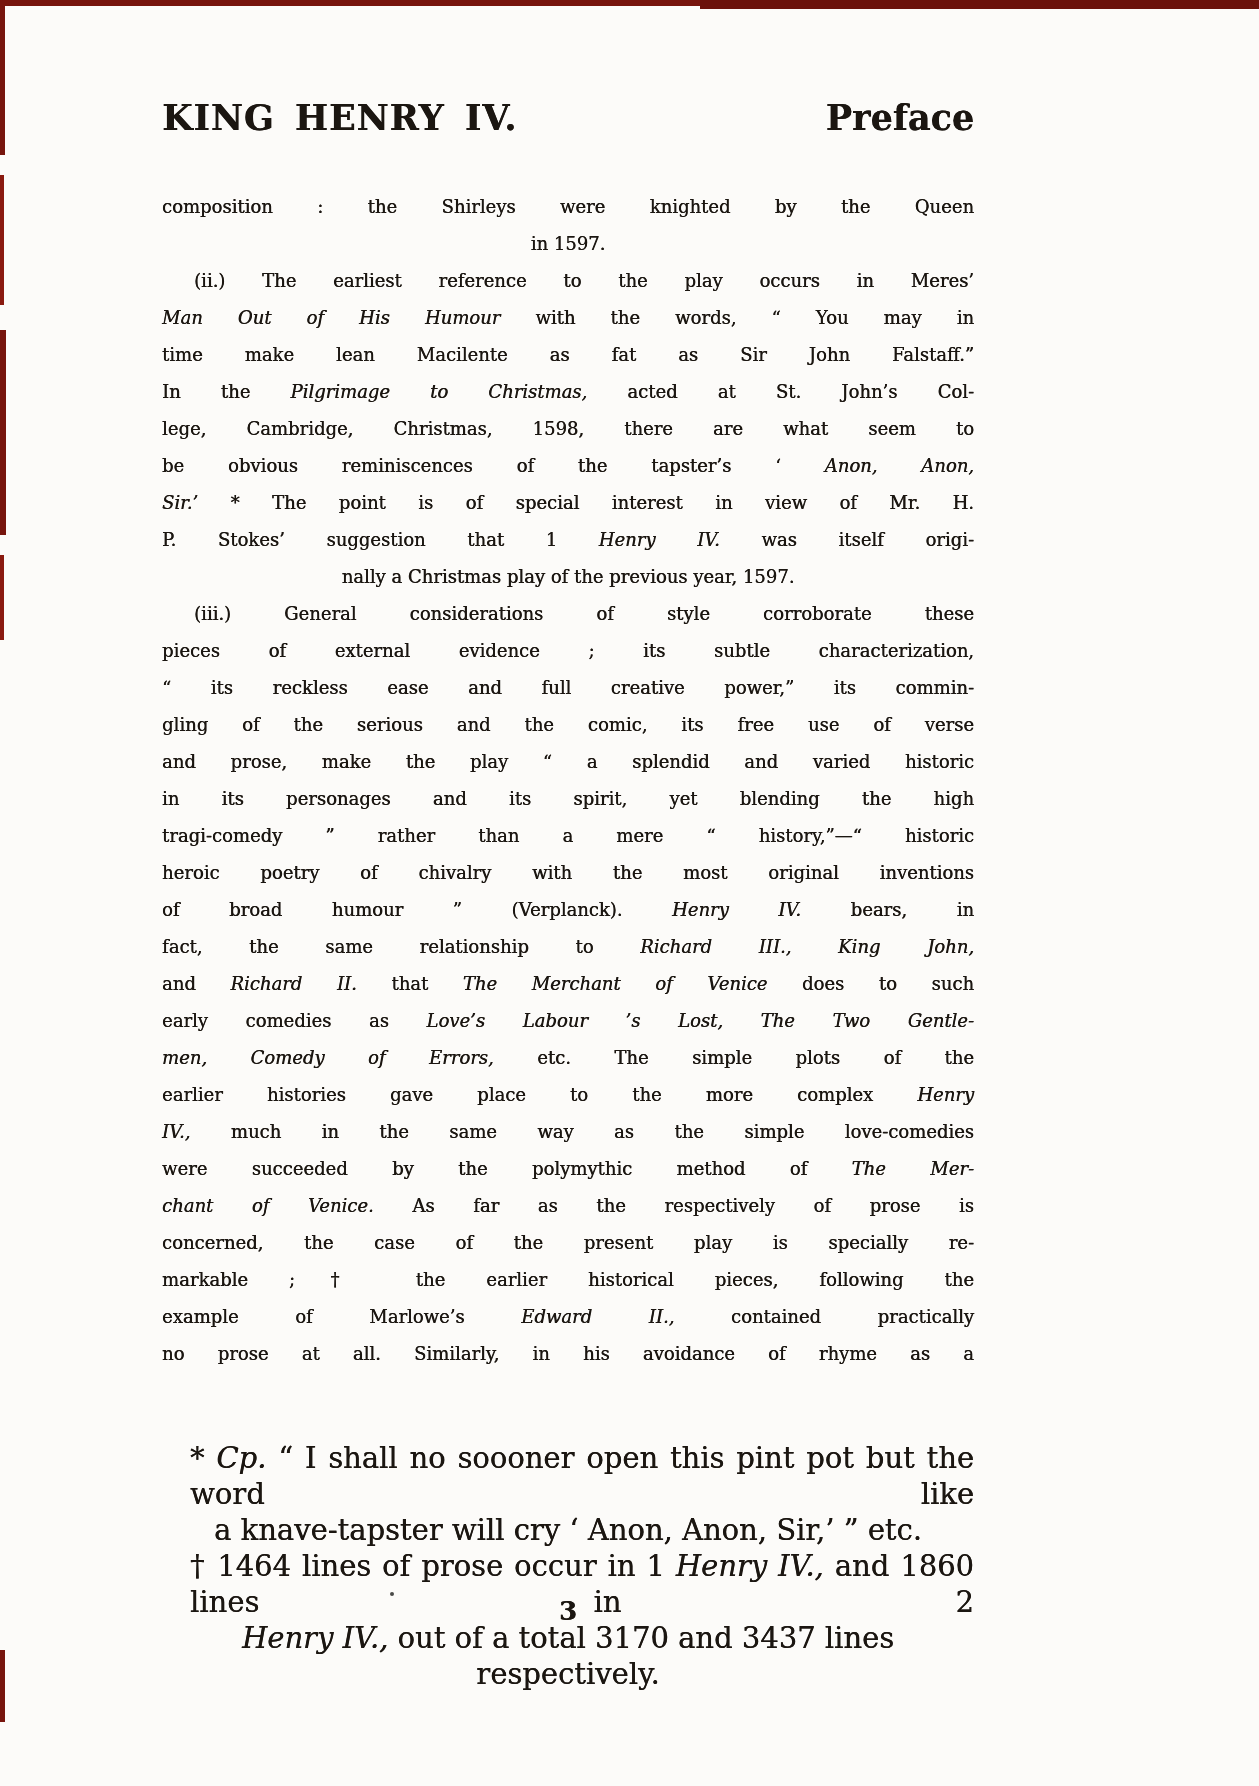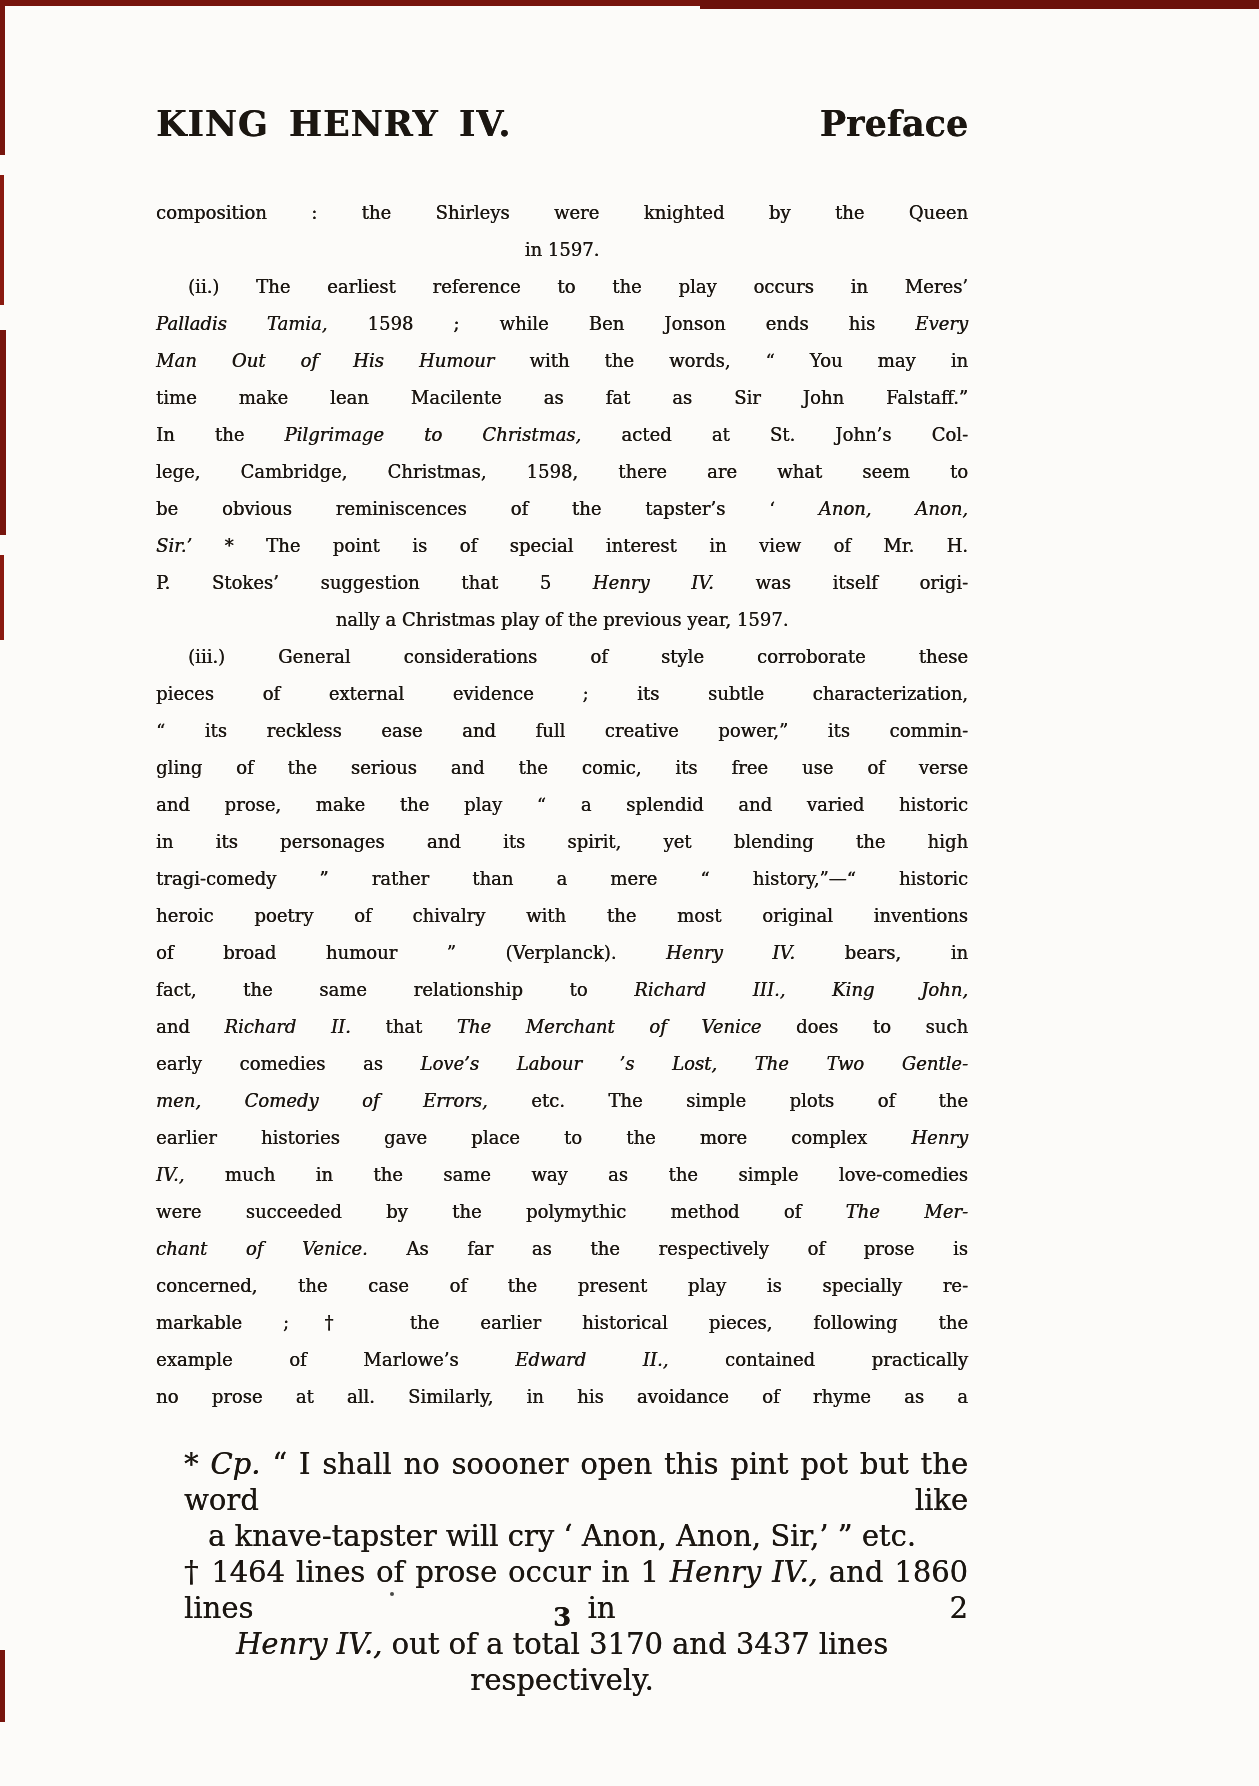--- a/index.html
+++ b/index.html
@@ -5,21 +5,21 @@
   html, body { margin: 0; padding: 0; background: #ffffff; }
   .page {
     position: relative;
     width: 1259px;
     height: 1786px;
     background: #fcfbf9;
     overflow: hidden;
     font-family: "DejaVu Serif", "Liberation Serif", serif;
     color: #1b1611;
   }
-  .content-col { position: absolute; left: 156px; width: 812px; margin-top: 6px; }
+  .content-col { position: absolute; left: 162px; width: 812px; }
 
   
   .header {
     top: 97px;
     display: flex;
     justify-content: space-between;
     align-items: baseline;
     font-weight: bold;
     font-size: 35px;
     text-shadow: 0.4px 0 0 currentColor;
@@ -87,28 +87,27 @@
 
   <div class="content-col header">
     <span class="run-title">KING HENRY IV.</span>
     <span class="sec-title">Preface</span>
   </div>
 
   <div class="content-col body-text">
       <div class="line j"><span>composition :  the Shirleys were knighted by the Queen</span></div>
       <div class="line"><span>in 1597.</span></div>
       <div class="line j ind"><span>(ii.) The earliest reference to the play occurs in Meres’</span></div>
-      <div class="line j"><span class="it">Palladis Tamia,</span><span> 1598 ;  while Ben Jonson ends his </span><span class="it">Every</span></div>
       <div class="line j"><span class="it">Man Out of His Humour</span><span> with the words, “ You may in</span></div>
       <div class="line j"><span>time make lean Macilente as fat as Sir John Falstaff.”</span></div>
       <div class="line j"><span>In the </span><span class="it">Pilgrimage to Christmas,</span><span> acted at St. John’s Col-</span></div>
       <div class="line j"><span>lege, Cambridge, Christmas, 1598, there are what seem to</span></div>
       <div class="line j"><span>be obvious reminiscences of the tapster’s ‘ </span><span class="it">Anon, Anon,</span></div>
       <div class="line j"><span class="it">Sir.’</span><span> *   The point is of special interest in view of Mr. H.</span></div>
-      <div class="line j"><span>P. Stokes’ suggestion that 5 </span><span class="it">Henry IV.</span><span> was itself origi-</span></div>
+      <div class="line j"><span>P. Stokes’ suggestion that 1 </span><span class="it">Henry IV.</span><span> was itself origi-</span></div>
       <div class="line"><span>nally a Christmas play of the previous year, 1597.</span></div>
       <div class="line j ind"><span>(iii.) General considerations of style corroborate these</span></div>
       <div class="line j"><span>pieces of external evidence ;  its subtle characterization,</span></div>
       <div class="line j"><span>“ its reckless ease and full creative power,” its commin-</span></div>
       <div class="line j"><span>gling of the serious and the comic, its free use of verse</span></div>
       <div class="line j"><span>and prose, make the play “ a splendid and varied historic</span></div>
       <div class="line j"><span>in its personages and its spirit, yet blending the high</span></div>
       <div class="line j"><span>tragi-comedy ” rather than a mere “ history,”—“ historic</span></div>
       <div class="line j"><span>heroic poetry of chivalry with the most original inventions</span></div>
       <div class="line j"><span>of broad humour ” (Verplanck).  </span><span class="it">Henry IV.</span><span> bears, in</span></div>

